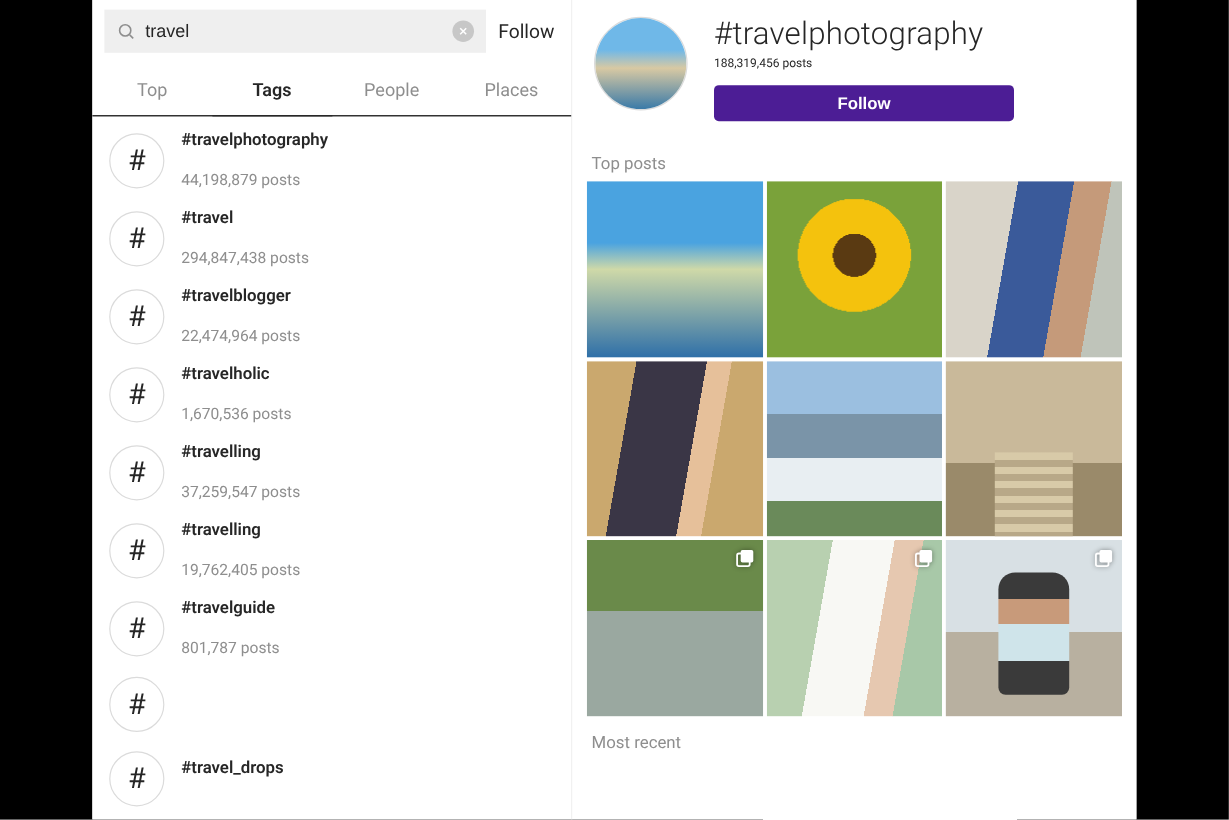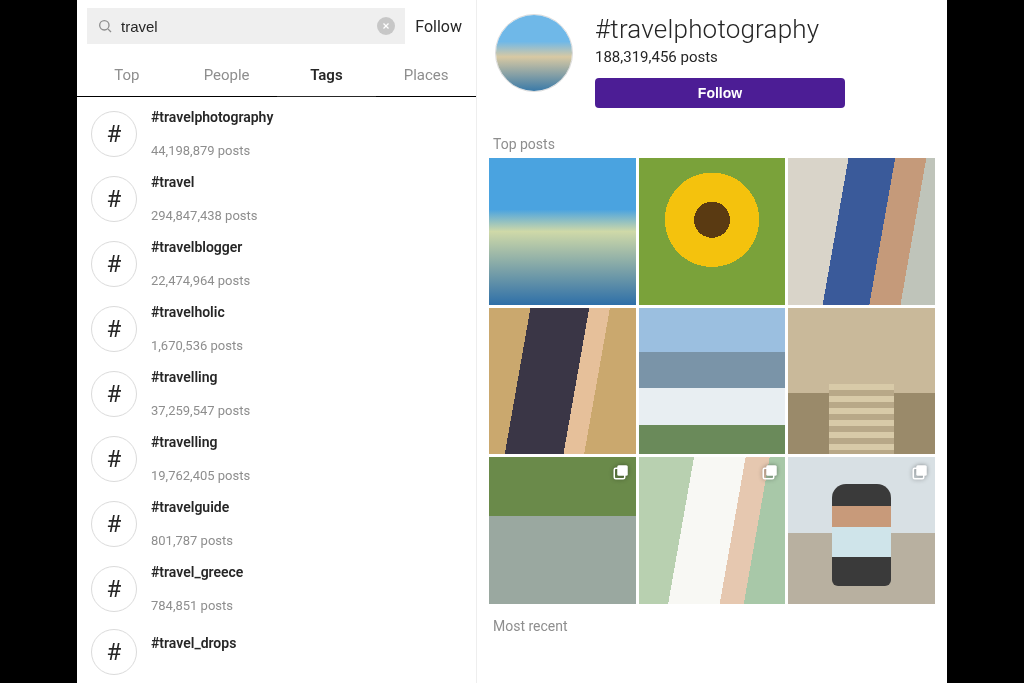--- a/index.html
+++ b/index.html
@@ -131,21 +131,21 @@
     overflow:hidden;
     flex-shrink:0;
     position:relative;
   }
   .hdr-avatar .bg {
     position:absolute; inset:0;
     background: linear-gradient(to bottom, #6fb8e8 0%, #6fb8e8 35%, #d8c9a3 55%, #3a7aa8 100%);
   }
   .hdr-main { flex:1; display:flex; flex-direction:column; align-items:flex-start; }
   .hdr-title { font-size: 26px; font-weight: 300; color:#262626; letter-spacing:0.2px; }
-  .hdr-sub   { font-size: 15px; color:#262626; margin-top:4px; }
+  .hdr-sub   { font-size: 10px; color:#262626; margin-top:4px; }
   .follow-btn {
     margin-top: 12px;
     background:#4c1d95;
     color:#fff;
     font-weight:600;
     font-size:14px;
     border:none;
     border-radius:4px;
     padding: 7px 0;
     width: 250px;
@@ -209,22 +209,22 @@
               <line x1="6" y1="6" x2="18" y2="18"></line>
               <line x1="18" y1="6" x2="6" y2="18"></line>
             </svg>
         </div>
       </div>
       <span class="cancel-link">Follow</span>
     </div>
 
     <div class="tabs" id="tabs">
         <div class="tab">Top</div>
+        <div class="tab active">Tags</div>
         <div class="tab">People</div>
-        <div class="tab active">Tags</div>
         <div class="tab">Places</div>
       </div>
 
     <div class="results" id="results">
         <div class="result-row">
           <div class="hash-circle">#</div>
           <div class="result-text">
             <span class="result-name">#travelphotography</span>
             <span class="result-sub">44,198,879 posts</span>
           </div>
@@ -266,24 +266,20 @@
         </div>
         <div class="result-row">
           <div class="hash-circle">#</div>
           <div class="result-text">
             <span class="result-name">#travelguide</span>
             <span class="result-sub">801,787 posts</span>
           </div>
         </div>
         <div class="result-row">
           <div class="hash-circle">#</div>
-          <div class="result-text">
-            <span class="result-name">#travel_greece</span>
-            <span class="result-sub">784,851 posts</span>
-          </div>
         </div>
         <div class="result-row">
           <div class="hash-circle">#</div>
           <div class="result-text">
             <span class="result-name">#travel_drops</span>
             <span class="result-sub"></span>
           </div>
         </div>
       </div>
   </div>

